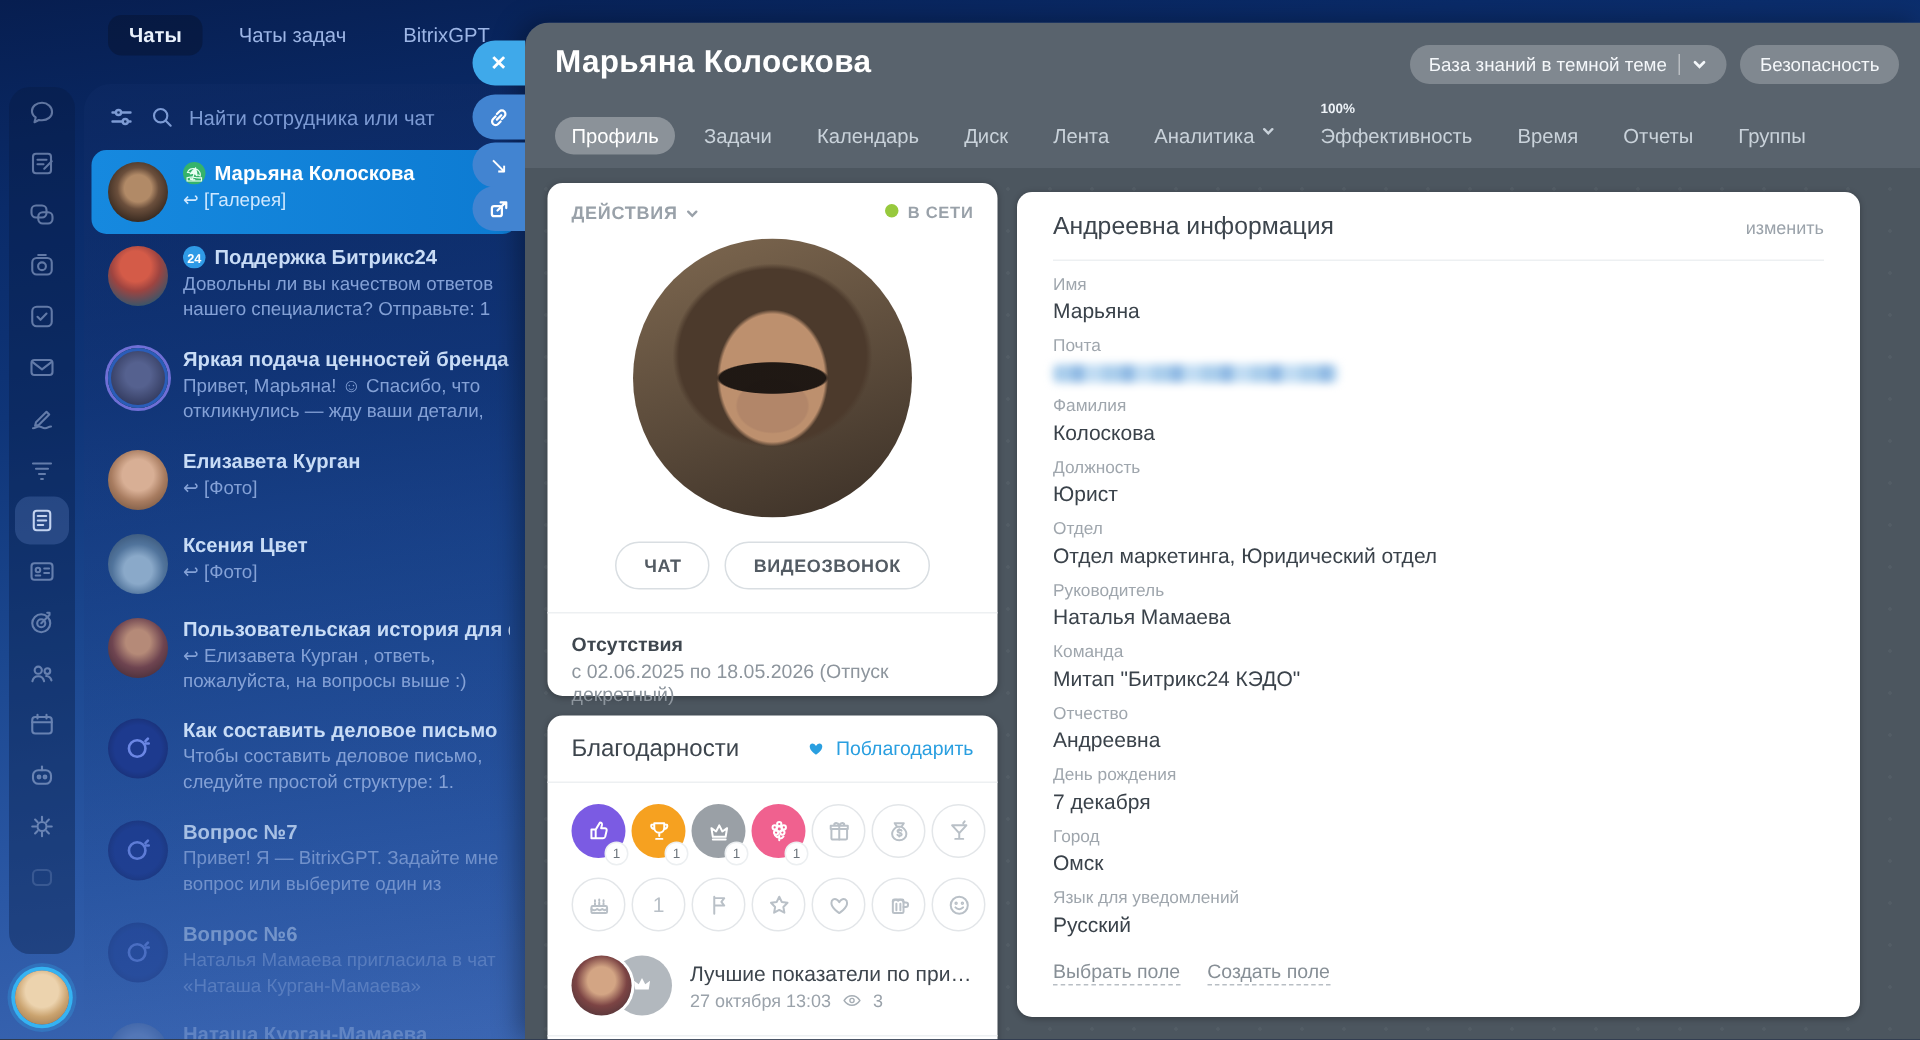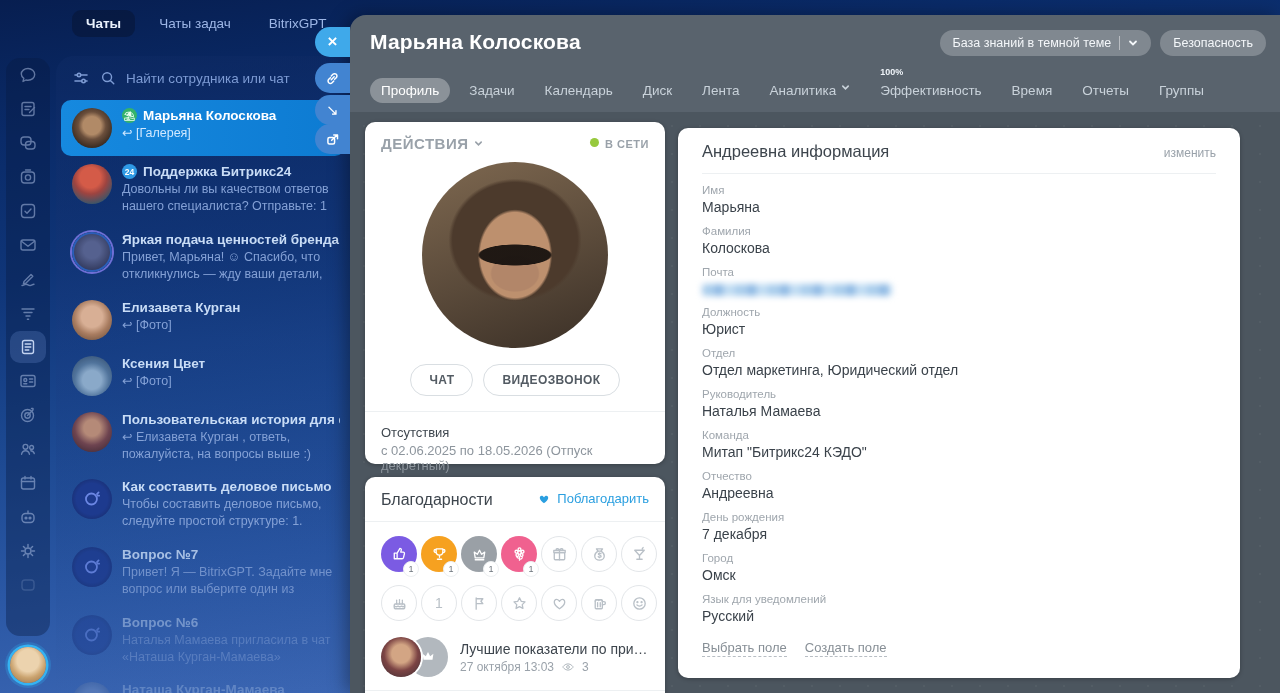--- a/index.html
+++ b/index.html
@@ -72,35 +72,35 @@
   .ptab.active{background:rgba(255,255,255,.3);color:#fff}
   .ptab svg{width:9px;height:9px;stroke:#c9d2da;fill:none;stroke-width:1.8;stroke-linecap:round}
   .effb{position:absolute;top:-11px;left:11px;font-size:9px;color:#eef3f8;font-weight:bold}
   .slider-body{position:absolute;top:97px;left:0;right:0;bottom:0;background-color:#4c565f;
     background-image:radial-gradient(rgba(255,255,255,.04) 1px,transparent 1.4px);background-size:28px 28px}
   .card{position:absolute;background:#fff;border-radius:10px;box-shadow:0 1px 4px rgba(0,0,0,.28)}
   .divider{height:1px;background:#edf0f2;margin:0 -16px}
   
   .card1{left:15px;top:10px;width:300px;height:342px;padding:13px 16px}
   .actrow{display:flex;justify-content:space-between;align-items:center}
-  .actions{font-size:15px;font-weight:bold;letter-spacing:.5px;color:#99a1a9;display:flex;align-items:center;gap:5px;cursor:pointer}
+  .actions{font-size:12px;font-weight:bold;letter-spacing:.5px;color:#99a1a9;display:flex;align-items:center;gap:5px;cursor:pointer}
   .actions svg,.online svg{width:9px;height:9px;stroke:#99a1a9;fill:none;stroke-width:1.8;stroke-linecap:round}
   .online{font-size:11px;font-weight:bold;letter-spacing:.5px;color:#99a1a9;display:flex;align-items:flex-start;gap:6px}
   .odot{width:9px;height:9px;border-radius:50%;background:#97c93d}
   .photo{width:186px;height:186px;border-radius:50%;margin:10px auto 0;
     background:
       radial-gradient(52px 15px at 50% 50%,rgba(18,14,12,.92) 0 68%,transparent 72%),
       radial-gradient(40px 30px at 50% 60%,#b28669 0 58%,transparent 62%),
       radial-gradient(62px 76px at 50% 50%,#bd906e 0 56%,transparent 60%),
       radial-gradient(104px 96px at 50% 42%,#4c3a2c 0 60%,transparent 64%),
       linear-gradient(160deg,#7e6850 0%,#5a4a3a 55%,#3a2f26 100%)}
   .btnrow{display:flex;justify-content:center;gap:10px;margin-top:16px}
   .pillbtn{border:1px solid #d9dee2;border-radius:17px;padding:8px 18px;font-size:12px;font-weight:bold;letter-spacing:.4px;color:#535b63;background:#fff;cursor:pointer;font-family:inherit}
   .absence{margin-top:13px}
-  .abs-label{font-size:13px;font-weight:normal;color:#3f474f}
+  .abs-label{font-size:13px;font-weight:bold;color:#3f474f}
   .abs-value{font-size:13px;color:#8d959d;margin-top:3px}
   
   .card2{left:15px;top:365px;width:300px;height:250px;padding:14px 16px}
   .g-head{display:flex;justify-content:space-between;align-items:flex-start}
   .g-title{font-size:16px;color:#3d454d}
   .g-action{display:flex;align-items:center;gap:6px;font-size:13px;color:#2a9fe0;cursor:pointer}
   .g-action svg{width:14px;height:14px;fill:#2a9fe0;stroke:none}
   .badges{display:flex;gap:4px;margin-top:14px}
   .tb{position:relative;width:36px;height:36px;border-radius:50%;display:flex;align-items:center;justify-content:center;flex:none;cursor:pointer}
   .tb svg{width:19px;height:19px;stroke-width:1.4;stroke-linecap:round;stroke-linejoin:round}
@@ -566,26 +566,26 @@
         <div class="c-head">
           <div class="c-title">Андреевна информация</div>
           <div class="c-edit">изменить</div>
         </div>
         <div class="c-div"></div>
         <div class="field">
           <div class="f-label">Имя</div>
           <div class="f-value">Марьяна</div>
         </div>
         <div class="field">
+          <div class="f-label">Почта</div>
+          <div class="masked"></div>
+        </div>
+        <div class="field">
           <div class="f-label">Фамилия</div>
           <div class="f-value">Колоскова</div>
-        </div>
-        <div class="field">
-          <div class="f-label">Почта</div>
-          <div class="masked"></div>
         </div>
         <div class="field">
           <div class="f-label">Должность</div>
           <div class="f-value">Юрист</div>
         </div>
         <div class="field">
           <div class="f-label">Отдел</div>
           <div class="f-value">Отдел маркетинга, Юридический отдел</div>
         </div>
         <div class="field">

